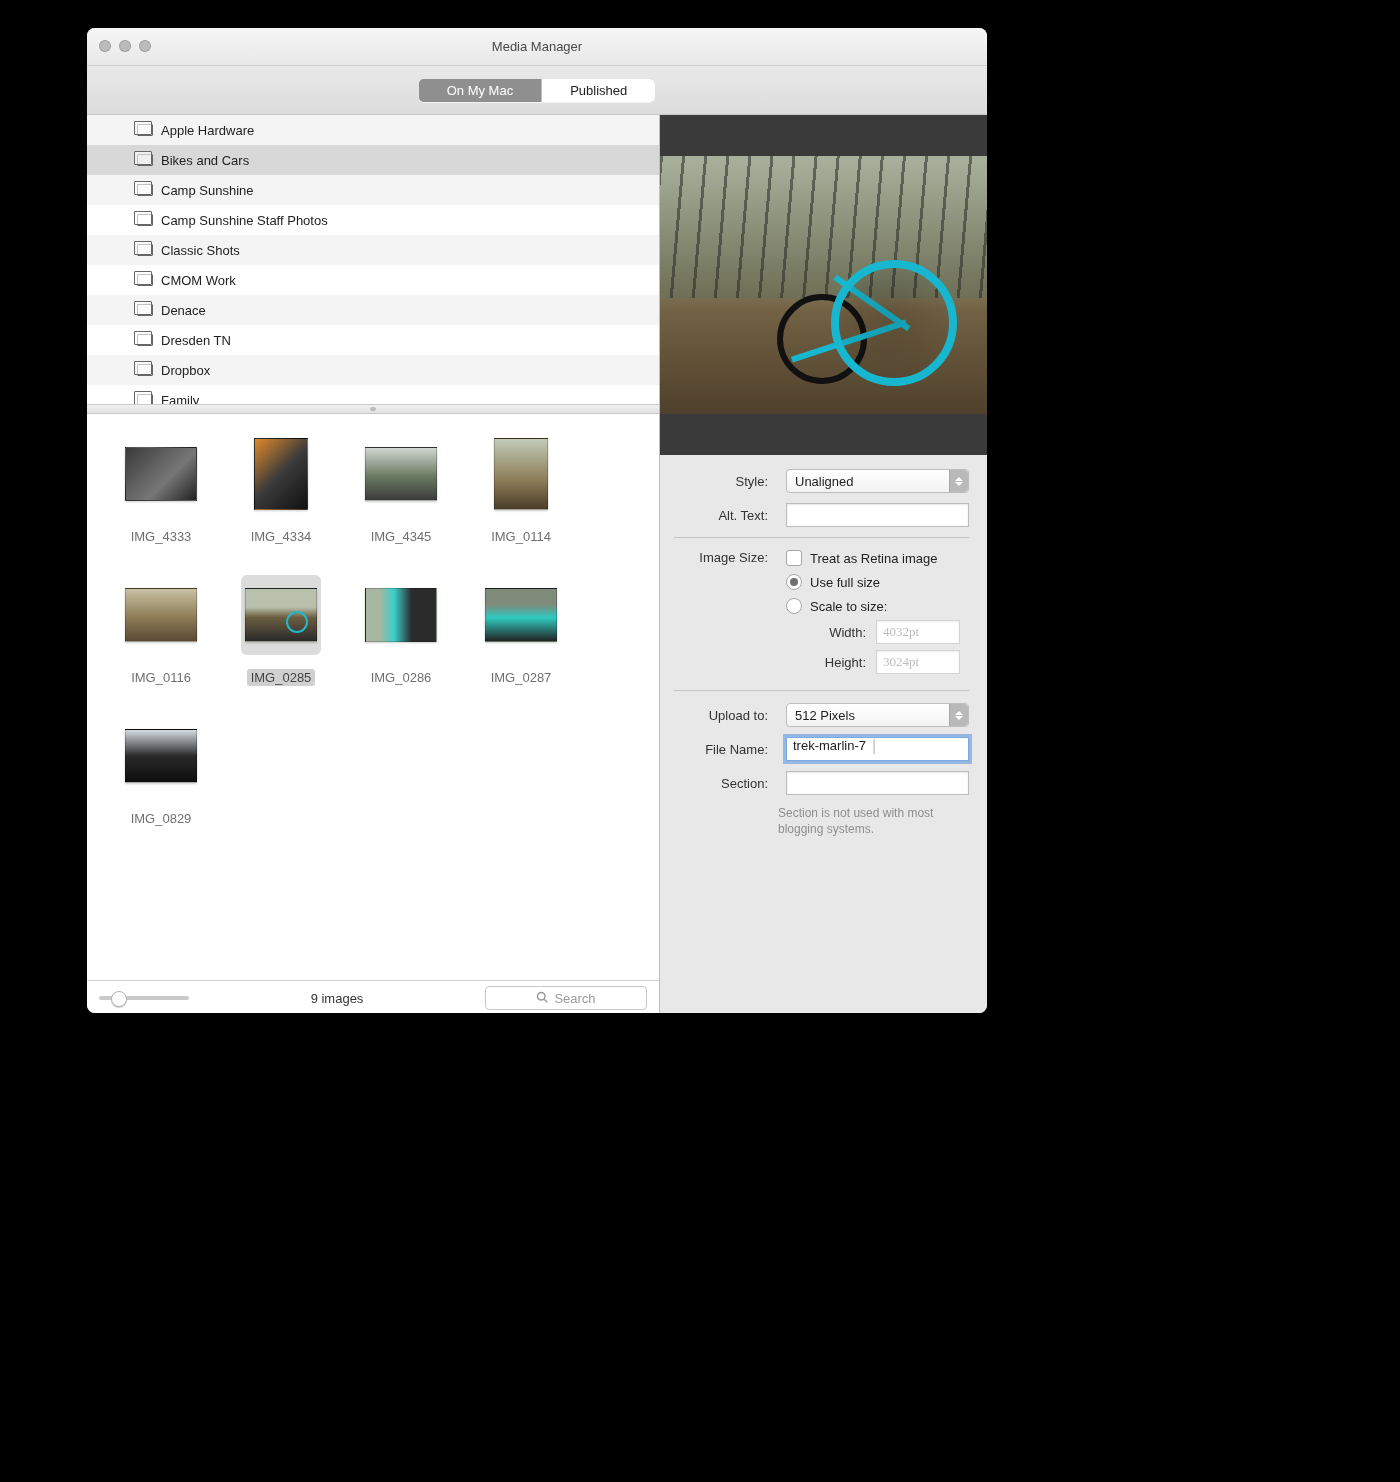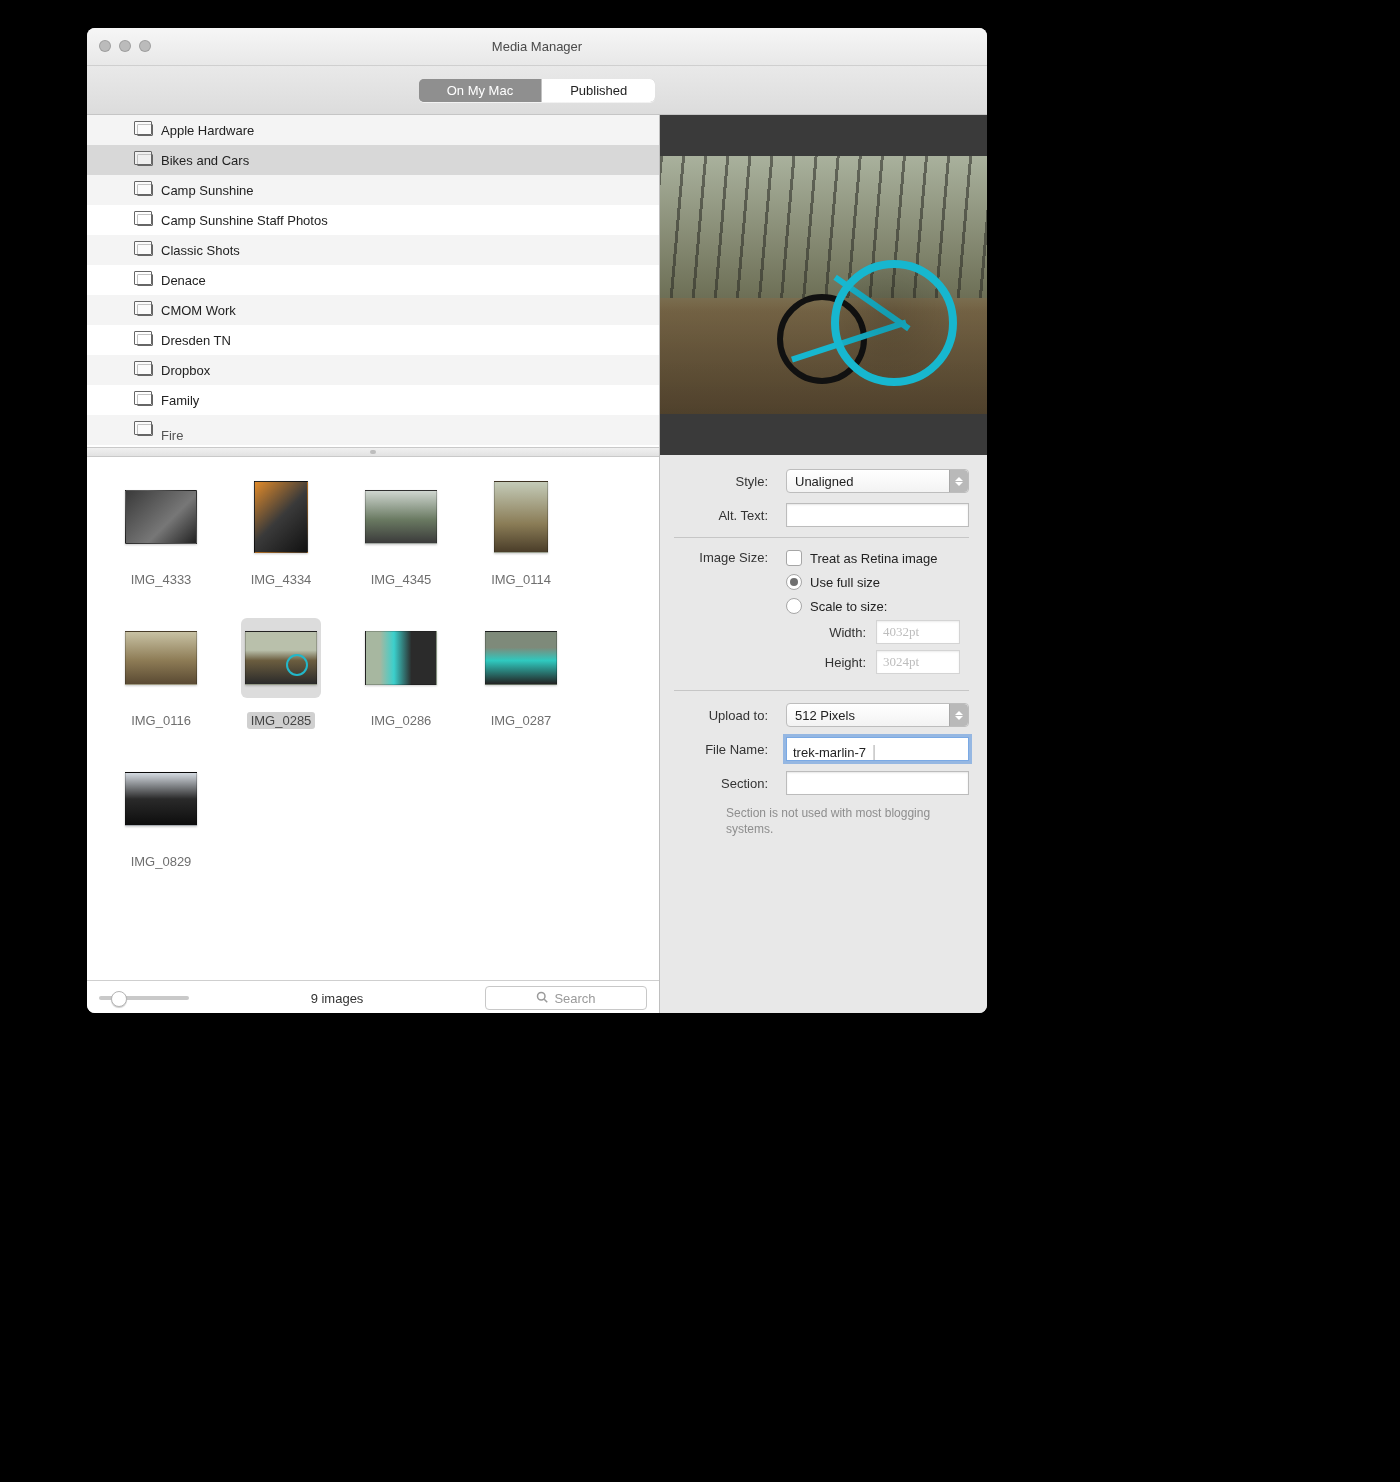--- a/index.html
+++ b/index.html
@@ -14,21 +14,21 @@
   .toolbar{height:48px;background:linear-gradient(#e9e9e9,#dcdcdc);border-bottom:1px solid #c5c5c5;display:flex;align-items:center;justify-content:center;}
   .segmented{display:flex;border-radius:5px;overflow:hidden;box-shadow:0 1px 0 rgba(255,255,255,0.6),inset 0 0 0 1px rgba(0,0,0,0.25);}
   .seg{padding:4px 28px;font-size:13px;cursor:default;}
   .seg.active{background:#8f8f8f;color:#fff;}
   .seg.inactive{background:#fff;color:#222;border-left:1px solid #c2c2c2;}
   
   .body{display:flex;height:calc(100% - 37px - 48px);}
   .leftcol{width:572px;display:flex;flex-direction:column;border-right:1px solid #bfbfbf;}
   .rightcol{flex:1;display:flex;flex-direction:column;background:#e8e8e8;}
   
-  .folders{height:332px;overflow:hidden;background:#fff;}
+  .folders{height:289px;overflow:hidden;background:#fff;}
   .folder-row{display:flex;align-items:center;height:30px;padding-left:50px;font-size:13px;border-bottom:0;}
   .folder-row .fldicon{width:16px;height:12px;margin-right:8px;position:relative;}
   .fldicon::before{content:"";position:absolute;inset:0;border:1px solid #666;border-radius:1px;}
   .fldicon::after{content:"";position:absolute;left:-3px;top:-3px;width:16px;height:12px;border:1px solid #666;border-radius:1px;background:rgba(255,255,255,0.6);}
   .folder-row:nth-child(odd){background:#f4f4f4;}
   .folder-row:nth-child(even){background:#fff;}
   .folder-row.selected{background:#d8d8d8;}
   .folder-row.partial{color:#555;}
   .folder-row.partial .fname{position:relative;top:5px;}
   .splitter{height:8px;background:linear-gradient(#f0f0f0,#e2e2e2);border-top:1px solid #c9c9c9;border-bottom:1px solid #c9c9c9;position:relative;}
@@ -77,32 +77,32 @@
   .frame2{position:absolute;right:70px;bottom:108px;width:90px;height:6px;background:#17b7cf;transform:rotate(35deg);}
   
   .form{padding:14px 18px 10px 14px;}
   .frow{display:flex;align-items:center;margin-bottom:10px;}
   .flabel{width:94px;text-align:right;margin-right:18px;color:#333;font-size:13px;}
   .field{flex:1;}
   .select{height:22px;border:1px solid #bdbdbd;border-radius:4px;background:linear-gradient(#fff,#f3f3f3);display:flex;align-items:center;padding:0 8px;position:relative;box-shadow:inset 0 1px 0 #fff;}
   .select .arrows{position:absolute;right:0;top:0;bottom:0;width:18px;background:#b9b9b9;border-left:1px solid #a8a8a8;border-radius:0 4px 4px 0;display:flex;flex-direction:column;align-items:center;justify-content:center;gap:1px;}
   .arrows::before{content:"";border-left:4px solid transparent;border-right:4px solid transparent;border-bottom:4px solid #fff;}
   .arrows::after{content:"";border-left:4px solid transparent;border-right:4px solid transparent;border-top:4px solid #fff;}
-  .textinput{height:22px;border:1px solid #bcbcbc;border-radius:0;background:#fff;box-shadow:inset 0 1px 2px rgba(0,0,0,0.1);padding:0 6px;display:flex;align-items:flex-end;font-size:13px;}
+  .textinput{height:22px;border:1px solid #bcbcbc;border-radius:0;background:#fff;box-shadow:inset 0 1px 2px rgba(0,0,0,0.1);padding:0 6px;display:flex;align-items:flex-start;font-size:13px;}
   .textinput.focused{box-shadow:0 0 0 3px rgba(94,150,222,0.6);border-color:#7aa9e4;}
   .divider{height:1px;background:#c6c6c6;margin:6px 0 12px;}
   .checkbox,.radio{width:16px;height:16px;border:1px solid #a6a6a6;background:#fff;margin-right:8px;display:inline-block;vertical-align:middle;box-sizing:border-box;}
   .checkbox{border-radius:3px;}
   .radio{border-radius:50%;position:relative;}
   .radio.checked::after{content:"";position:absolute;left:3px;top:3px;width:8px;height:8px;border-radius:50%;background:#6f6f6f;}
   .opt{display:flex;align-items:center;margin-bottom:8px;font-size:13px;}
   .subfield{display:flex;align-items:center;margin:6px 0 6px 20px;}
   .subfield .sublabel{width:60px;text-align:right;margin-right:10px;color:#333;}
   .sizebox{width:70px;height:22px;border:1px solid #d4d4d4;background:#fff;color:#bdbdbd;display:flex;align-items:center;padding:0 6px;box-shadow:inset 0 1px 2px rgba(0,0,0,0.08);font-family:Liberation Serif, serif;}
-  .note{font-size:12px;color:#8e8e8e;margin-left:52px;line-height:1.35;margin-top:2px;}
+  .note{font-size:12px;color:#8e8e8e;margin-left:104px;line-height:1.35;margin-top:2px;}
   .caret{margin-left:6px;color:#bdbdbd;font-size:16px;line-height:1;}
 </style>
 </head>
 <body>
 
 <div class="screen">
   <div class="window">
 
     <div class="titlebar">
       <div class="traffic">
@@ -138,25 +138,25 @@
             <div class="folder-row">
               <span class="fldicon"></span>
               <span class="fname">Camp Sunshine Staff Photos</span>
             </div>
             <div class="folder-row">
               <span class="fldicon"></span>
               <span class="fname">Classic Shots</span>
             </div>
             <div class="folder-row">
               <span class="fldicon"></span>
+              <span class="fname">CMOM Work</span>
+            </div>
+            <div class="folder-row">
+              <span class="fldicon"></span>
               <span class="fname">Denace</span>
-            </div>
-            <div class="folder-row">
-              <span class="fldicon"></span>
-              <span class="fname">CMOM Work</span>
             </div>
             <div class="folder-row">
               <span class="fldicon"></span>
               <span class="fname">Dresden TN</span>
             </div>
             <div class="folder-row">
               <span class="fldicon"></span>
               <span class="fname">Dropbox</span>
             </div>
             <div class="folder-row">

